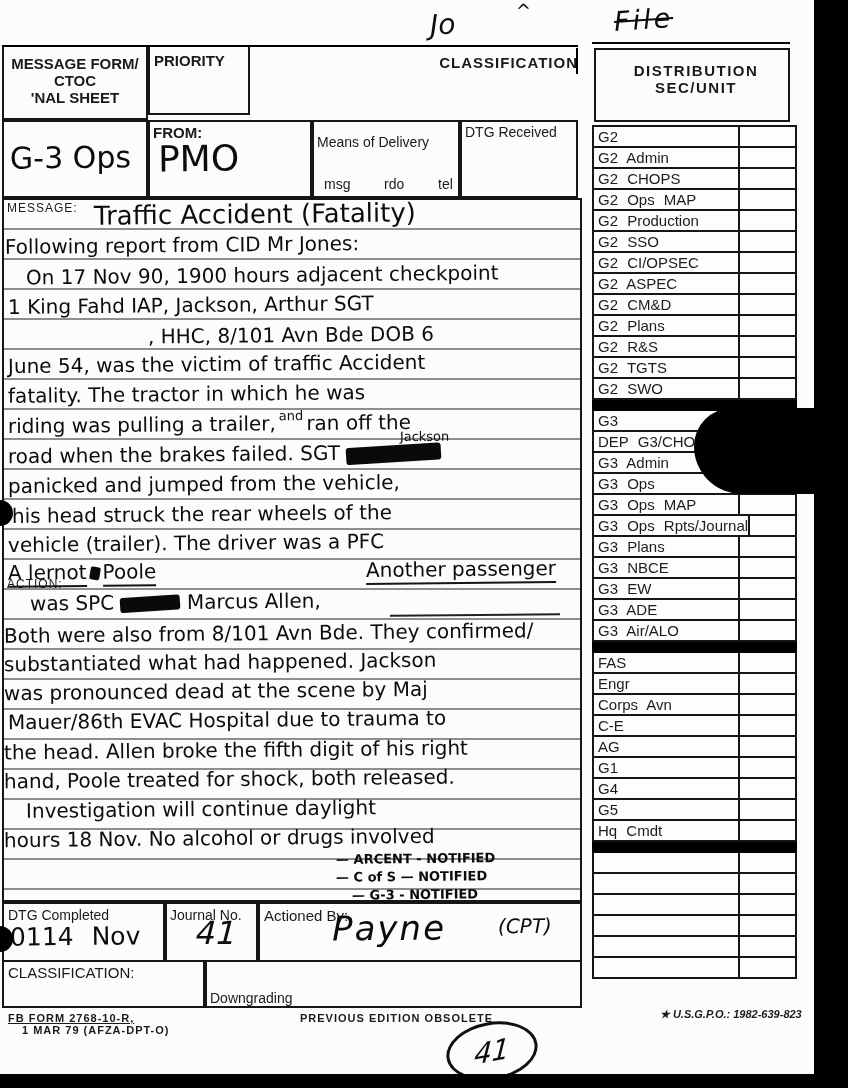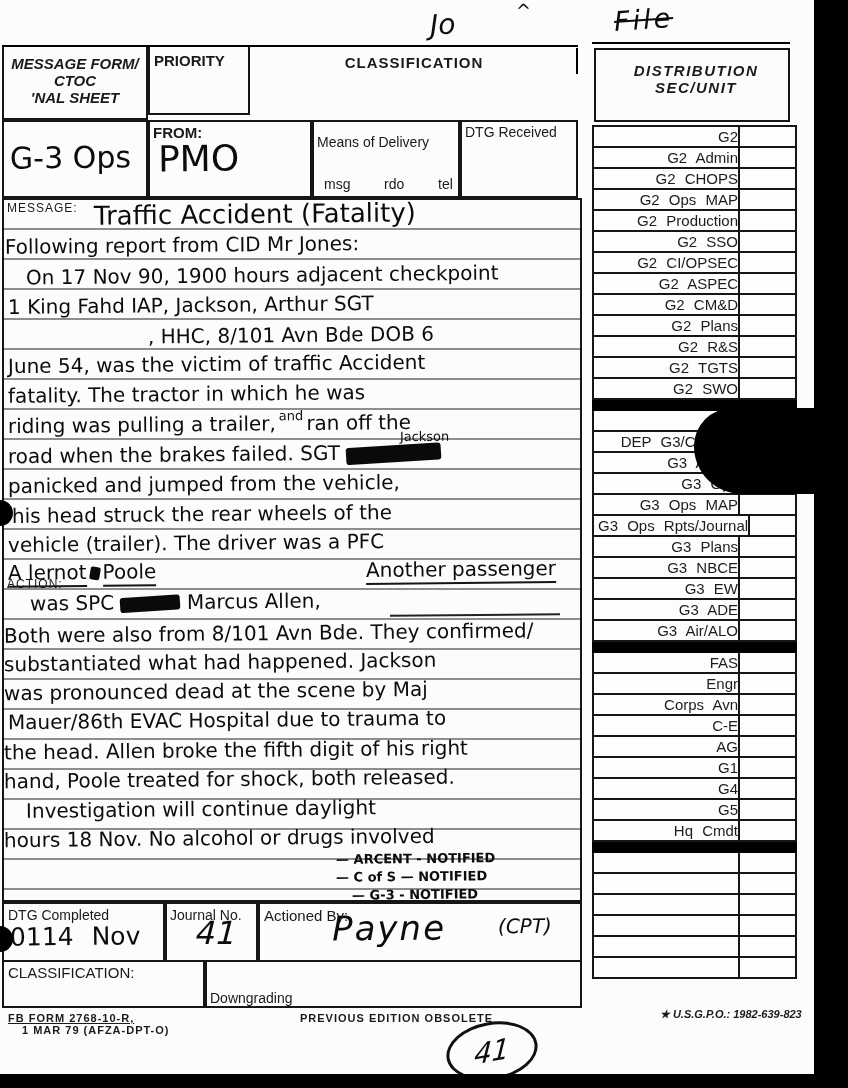--- a/index.html
+++ b/index.html
@@ -1,35 +1,35 @@
 <!DOCTYPE html>
 <html><head>
 <meta charset="utf-8">
 <style>
   html,body{margin:0;padding:0;}
   body{width:848px;height:1088px;position:relative;background:#ffffff;
        font-family:"Liberation Sans",sans-serif;color:#1b1b1b;overflow:hidden;}
   .page{position:absolute;inset:0;background:#fcfcfa;}
-  .box{position:absolute;border:2px solid #161616;box-sizing:border-box;font-style:italic;}
+  .box{position:absolute;border:2px solid #161616;box-sizing:border-box;}
   .lbl{position:absolute;font-weight:bold;color:#1a1a1a;}
   .hw{position:absolute;font-family:"DejaVu Sans",sans-serif;color:#0c0c0c;
       font-size:20px;white-space:nowrap;transform:rotate(-0.6deg);}
   .hw .ul{border-bottom:2px solid #151515;padding-bottom:1px;}
   .scribble{display:inline-block;background:#0a0a0a;border-radius:3px;
             vertical-align:middle;transform:rotate(-3deg);}
   .ink-blot{display:inline-block;width:10px;height:13px;background:#0a0a0a;
             border-radius:2px;transform:rotate(10deg);vertical-align:middle;margin:0 3px;}
   .ruled{background-image:repeating-linear-gradient(to bottom,
          transparent 0 28px,#8e8e8e 28px 30px);}
   
   #dist-table{position:absolute;left:592px;top:125px;width:205px;background:#fdfdfb;
               border:2px solid #161616;border-bottom:none;box-sizing:border-box;}
   .dist-row{display:flex;height:21px;border-bottom:2px solid #161616;box-sizing:border-box;}
   .dist-label{flex:1;font-size:15px;padding:1px 0 8px 4px;color:#1c1c1c;
-              word-spacing:5px;white-space:nowrap;text-align:right;}
+              word-spacing:5px;white-space:nowrap;}
   .dist-check{width:55px;border-left:2px solid #161616;}
   .dist-bar{height:11px;background:#000;margin:0 -2px;}
   .artifact{position:absolute;background:#000;z-index:6;}
   .small-print{position:absolute;font-size:11px;font-weight:bold;color:#1a1a1a;letter-spacing:1px;}
 </style>
 </head>
 <body>
 
 <div class="page">
 
@@ -37,21 +37,21 @@
   <div class="hw" style="left:516px;top:0px;font-size:18px;">^</div>
   <div class="hw" style="left:614px;top:4px;font-size:27px;font-style:italic;text-decoration:line-through;transform:rotate(-4deg);letter-spacing:3px;">File</div>
 
   <div class="box" style="left:2px;top:45px;width:146px;height:75px;text-align:center;padding-top:8px;">
     <div class="lbl" style="position:static;font-size:15px;">MESSAGE FORM/</div>
     <div class="lbl" style="position:static;font-size:15px;">CTOC</div>
     <div class="lbl" style="position:static;font-size:15px;">'NAL SHEET</div>
   </div>
   <div class="box" style="left:148px;top:45px;width:102px;height:70px;border-right:2px solid #161616;"></div>
   <div class="lbl" style="left:154px;top:52px;font-size:15px;">PRIORITY</div>
-  <div class="lbl" style="left:250px;top:54px;width:328px;text-align:center;font-size:15px;letter-spacing:1px;">CLASSIFICATION</div>
+  <div class="lbl" style="left:250px;top:54px;width:328px;text-align:right;font-size:15px;letter-spacing:1px;">CLASSIFICATION</div>
   <div class="artifact" style="left:576px;top:48px;width:2px;height:26px;"></div>
   <div class="artifact" style="left:2px;top:45px;width:576px;height:2px;"></div>
 
   <div class="box" style="left:2px;top:120px;width:146px;height:78px;"></div>
   <div class="hw" style="left:10px;top:140px;font-size:30px;">G-3 Ops</div>
 
   <div class="box" style="left:148px;top:120px;width:164px;height:78px;"></div>
   <div class="lbl" style="left:153px;top:124px;font-size:15px;">FROM:</div>
   <div class="hw" style="left:158px;top:138px;font-size:36px;">PMO</div>
 

